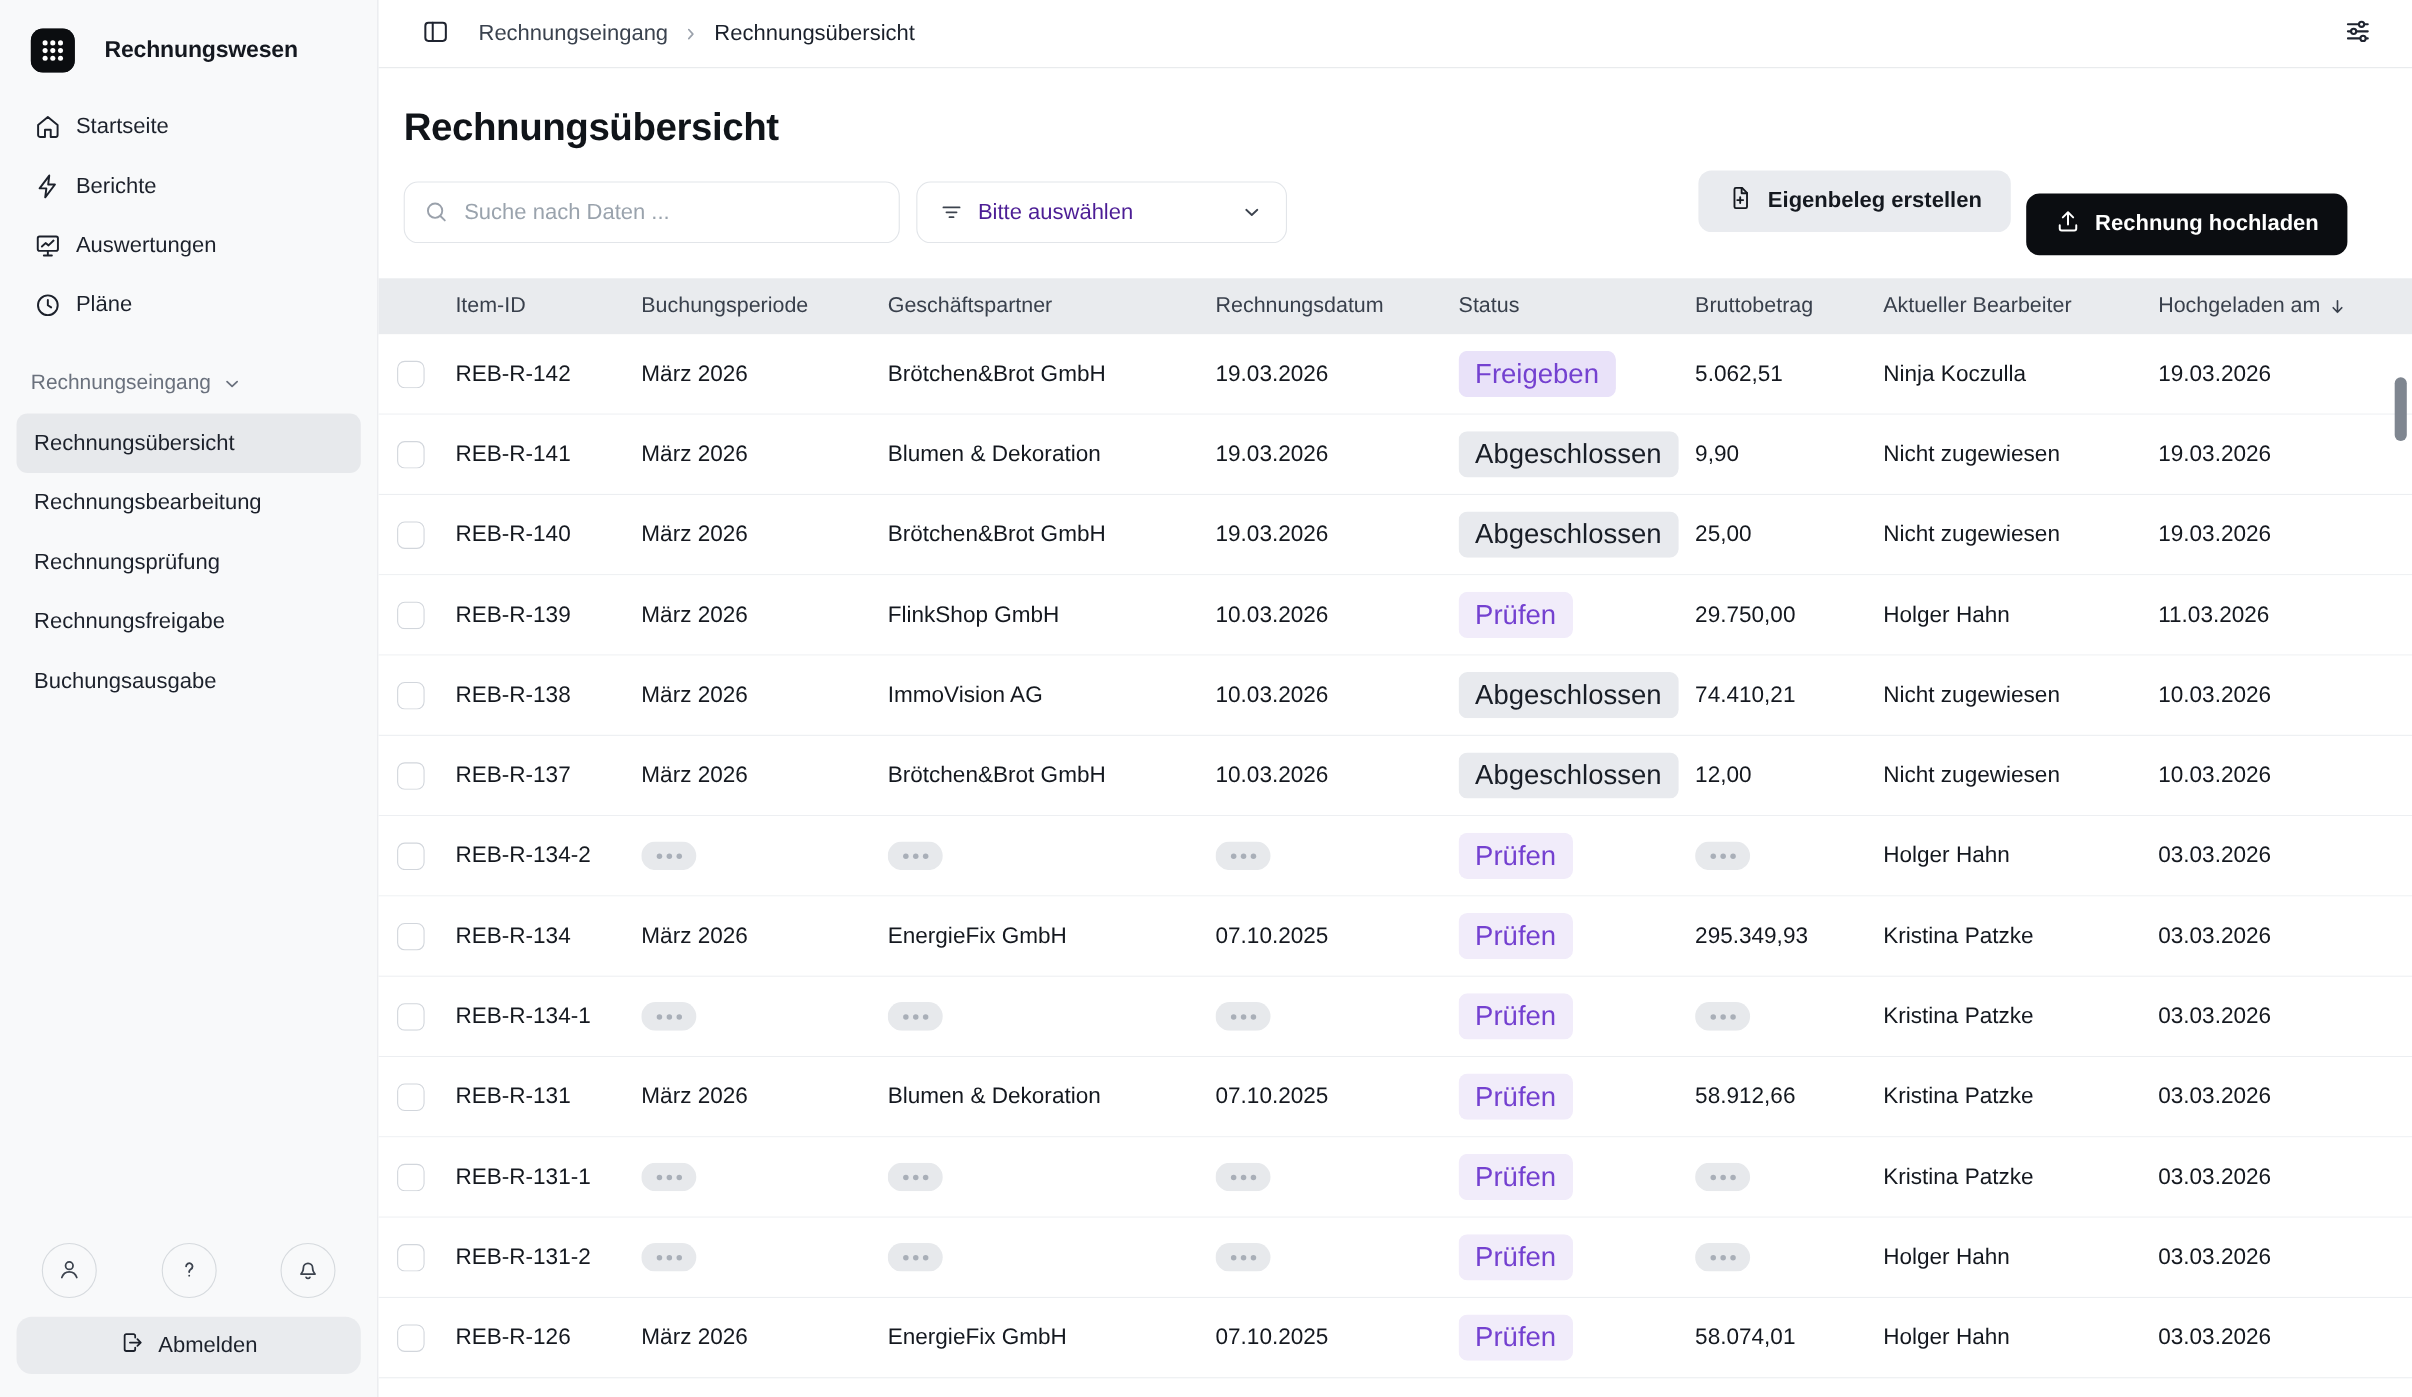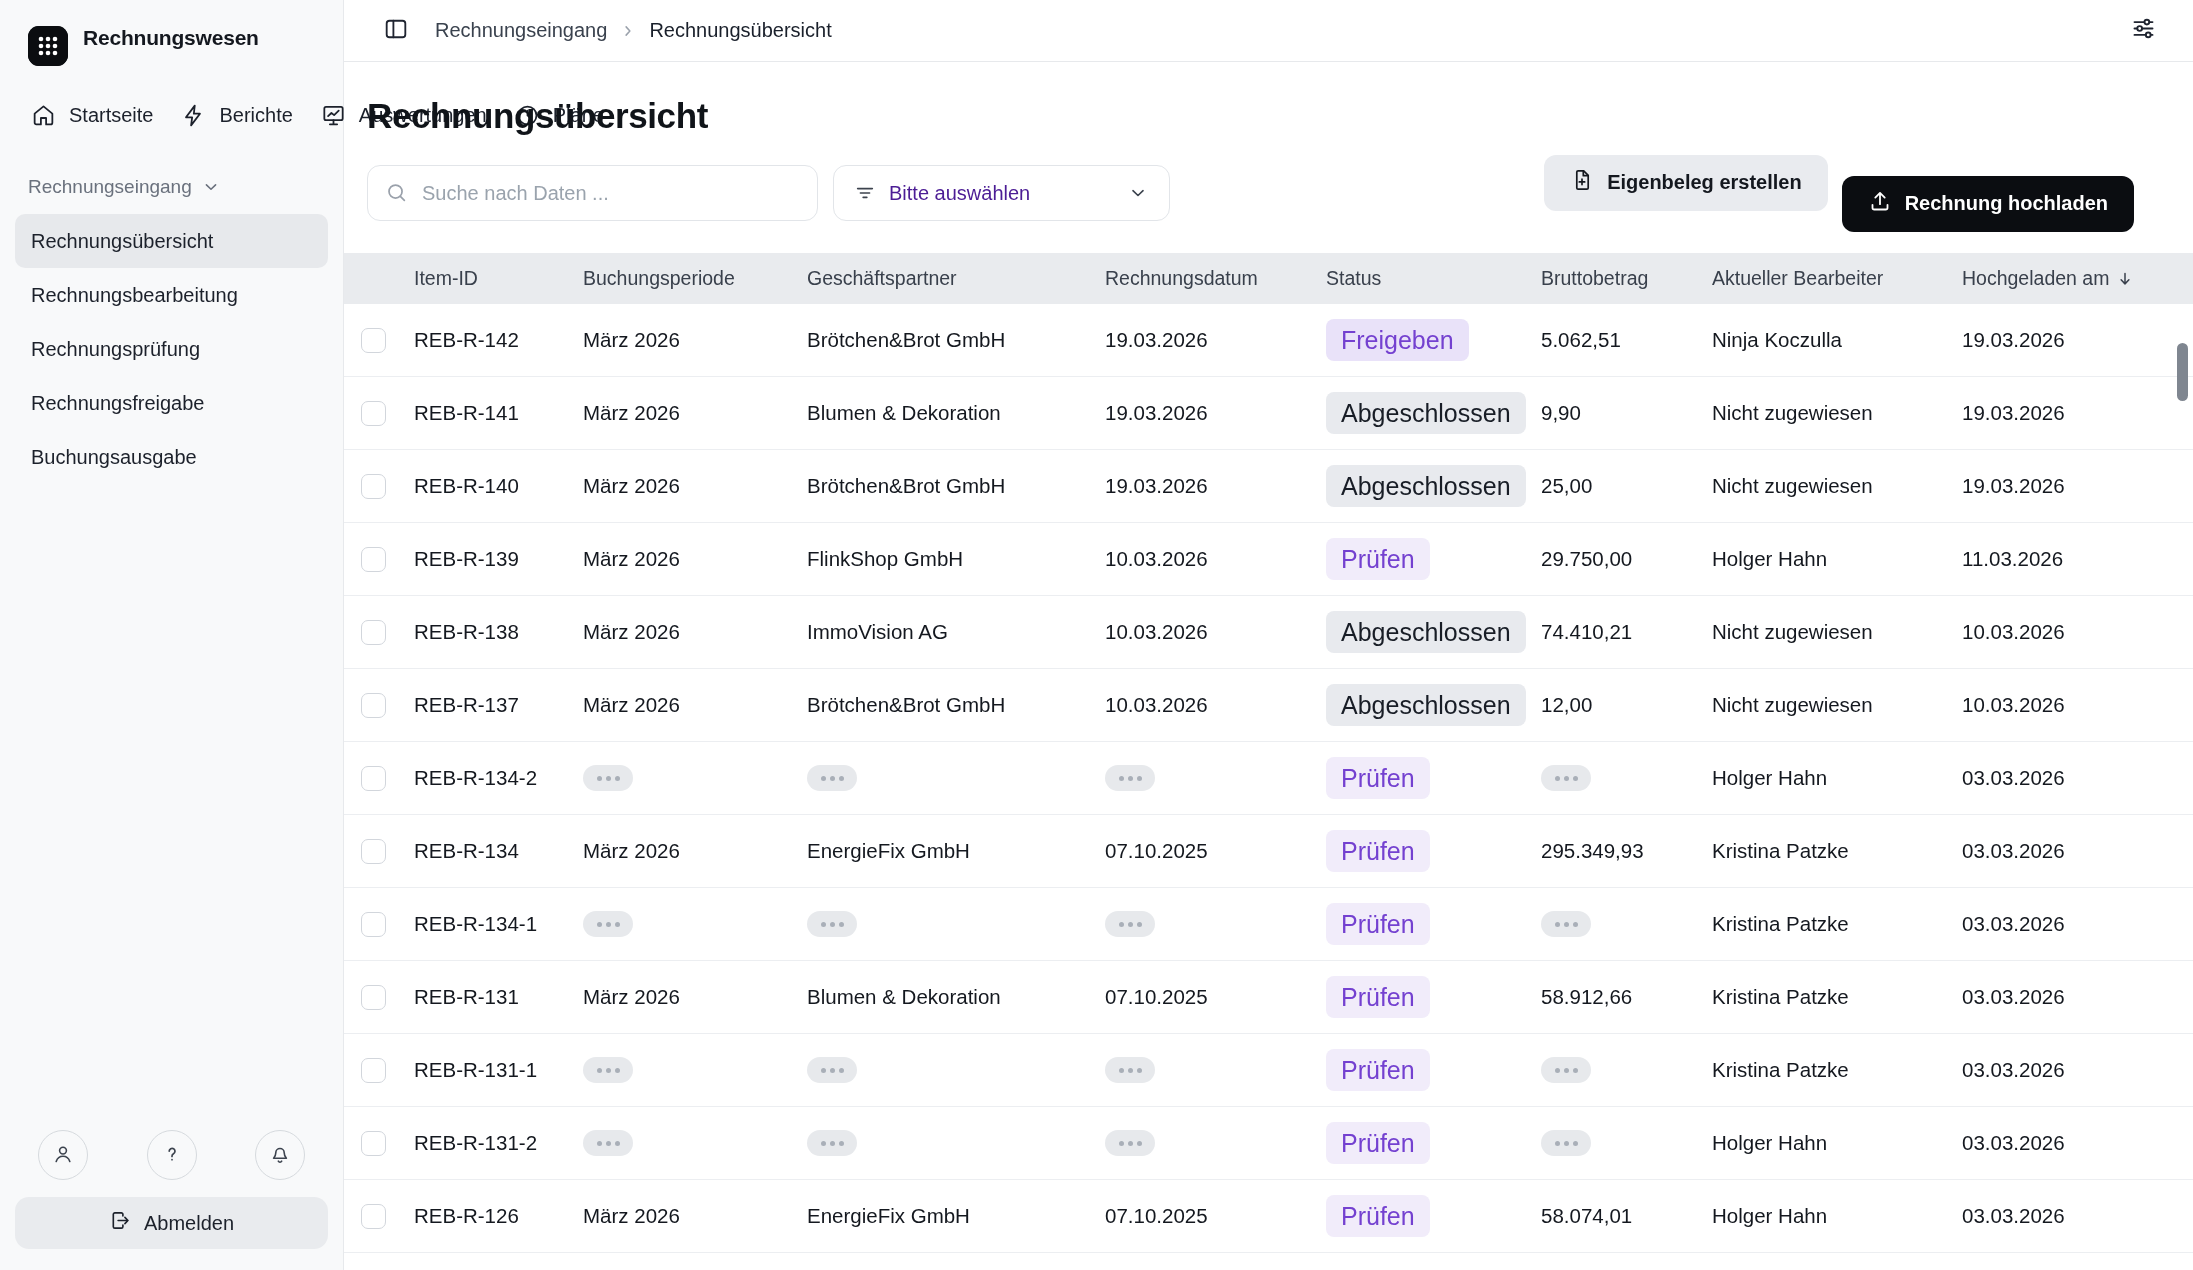--- a/index.html
+++ b/index.html
@@ -12,28 +12,28 @@
   .app { display: flex; width: 2193px; height: 1270px; }
 
   
   .sidebar {
     width: 344px; min-width: 344px; height: 100%;
     background: var(--sidebar-bg, #f8f9fa);
     border-right: 1px solid #e7e9ec;
     display: flex; flex-direction: column;
     padding: 0 15px;
   }
-  .logo-row { display: flex; align-items: flex-start; gap: 15px; padding: 26px 13px 22px; }
+  .logo-row { display: flex; align-items: center; gap: 27px; padding: 26px 13px 22px; }
   .logo {
     width: 40px; height: 40px; border-radius: 11px; background: #0b0d10;
     display: inline-flex; align-items: center; justify-content: center; flex: none;
   }
   .app-title { font-size: 21px; font-weight: 700; color: #14181f; letter-spacing: -0.2px; }
 
-  .nav { display: flex; flex-direction: row; }
+  .nav { display: flex; flex-direction: column; }
   .nav-item {
     display: flex; align-items: center; gap: 13px; height: 54px;
     padding: 0 12px 0 16px; border-radius: 10px; cursor: pointer;
     font-size: 20px; color: #1c212b;
   }
   .nav-icon { width: 25px; height: 25px; display: inline-flex; color: #1c212b; flex: none; }
   .nav-icon svg { width: 25px; height: 25px; }
 
   .section-row {
     display: flex; align-items: center; gap: 9px;

